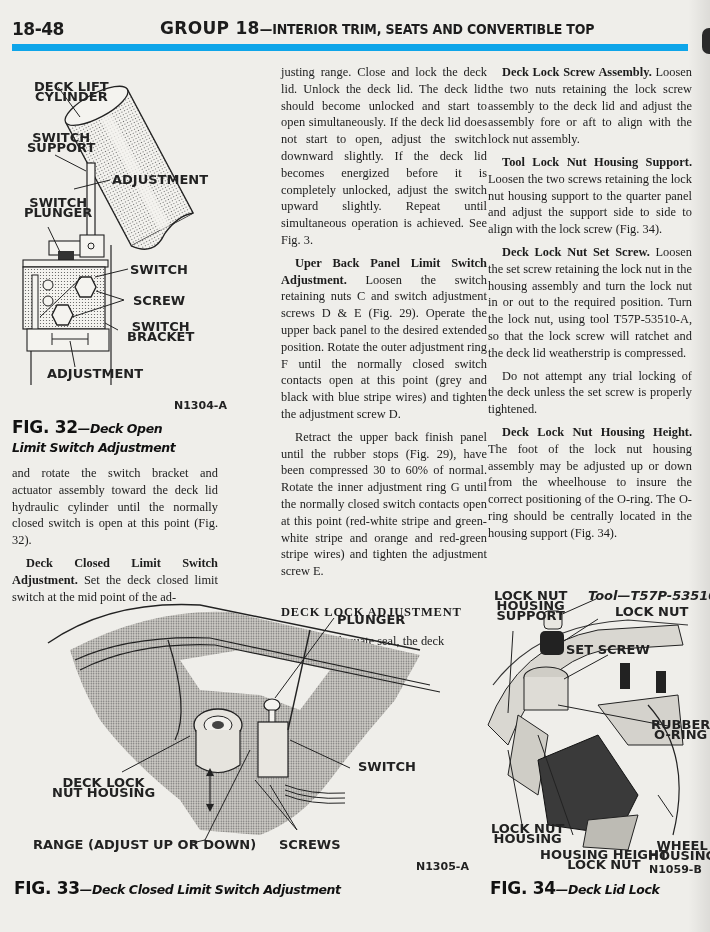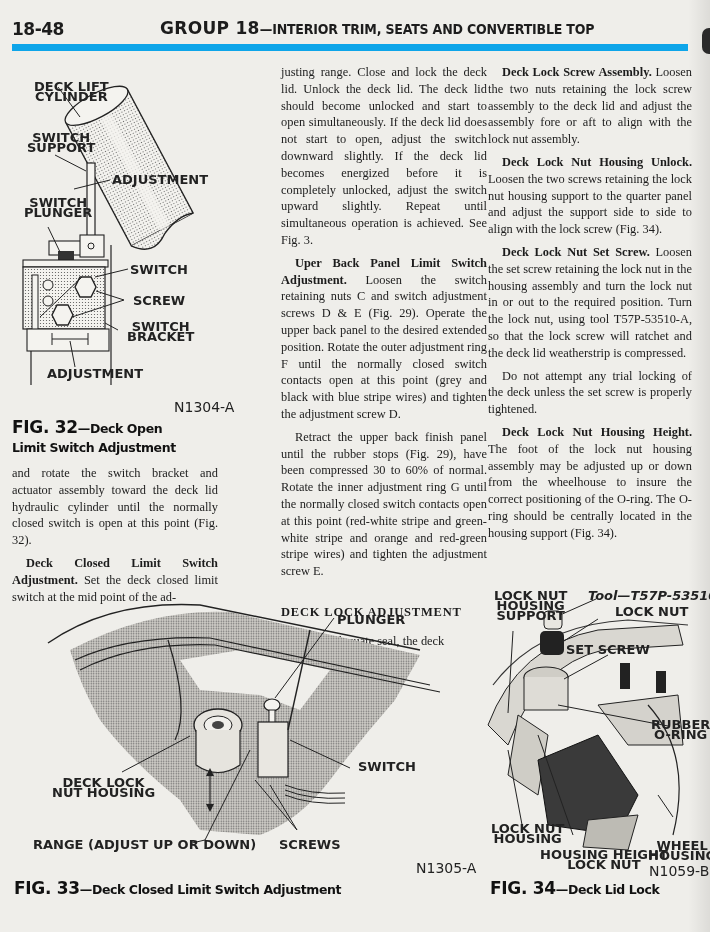--- a/index.html
+++ b/index.html
@@ -32,22 +32,22 @@
   .col-a { left:12px; top:465px; width:206px; }
   .col-b { left:250px; top:64px; width:206px;margin-left:31px; }
   .col-c { left:488px; top:64px; width:204px; }
 
   .section-head { font-weight:bold; font-size:12.5px; letter-spacing:0.8px; margin:24px 0 12px 0 !important; }
 
   .fig-caption {
     position:absolute; font-family:"DejaVu Sans", sans-serif; font-weight:bold; color:#111;
   }
   .fig-caption .num { font-size:17px; letter-spacing:-0.3px; }
-  .fig-caption .desc { font-size:12.5px; letter-spacing:-0.4px; }
-  .fig-code { position:absolute; font-family:"DejaVu Sans", sans-serif; font-weight:normal; font-size:14px; color:#222; }
+  .fig-caption .desc { font-size:12.5px; letter-spacing:-0.4px;font-style:italic; }
+  .fig-code { position:absolute; font-family:"DejaVu Sans", sans-serif; font-weight:bold; font-size:11px; color:#222; }
 
   .callout { position:absolute; font-family:"DejaVu Sans", sans-serif; font-size:13px; font-weight:bold; color:#222; line-height:10px; text-align:center; white-space:nowrap; }
   .callout.left { text-align:center; }
   .callout.italic { font-style:italic; }
 
   svg.fig { position:absolute; }
 </style>
 </head>
 <body>
 
@@ -149,21 +149,21 @@
 <div class="col col-b">
   <p>justing range. Close and lock the deck lid. Unlock the deck lid. The deck lid should become unlocked and start to open simultaneously. If the deck lid does not start to open, adjust the switch downward slightly. If the deck lid becomes energized before it is completely unlocked, adjust the switch upward slightly. Repeat until simultaneous operation is achieved. See Fig. 3.</p>
   <p class="ind"><b>Uper Back Panel Limit Switch Adjustment.</b><span> Loosen the switch retaining nuts C and switch adjustment screws D &amp; E (Fig. 29). Operate the upper back panel to the desired extended position. Rotate the outer adjustment ring F until the normally closed switch contacts open at this point (grey and black with blue stripe wires) and tighten the adjustment screw D.</span></p>
   <p class="ind">Retract the upper back finish panel until the rubber stops (Fig. 29), have been compressed 30 to 60% of normal. Rotate the inner adjustment ring G until the normally closed switch contacts open at this point (red-white stripe and green-white stripe and orange and red-green stripe wires) and tighten the adjustment screw E.</p>
   <p class="section-head">DECK LOCK ADJUSTMENT</p>
   <p class="ind">For an adequate seal, the deck</p>
 </div>
 
 <div class="col col-c">
   <p class="ind"><b>Deck Lock Screw Assembly.</b><span> Loosen the two nuts retaining the lock screw assembly to the deck lid and adjust the assembly fore or aft to align with the lock nut assembly.</span></p>
-  <p class="ind"><b>Deck Lock Nut Housing Unlock.</b><span> Loosen the two screws retaining the lock nut housing support to the quarter panel and adjust the support side to side to align with the lock screw (Fig. 34).</span></p>
+  <p class="ind"><b>Tool Lock Nut Housing Support.</b><span> Loosen the two screws retaining the lock nut housing support to the quarter panel and adjust the support side to side to align with the lock screw (Fig. 34).</span></p>
   <p class="ind"><b>Deck Lock Nut Set Screw.</b><span> Loosen the set screw retaining the lock nut in the housing assembly and turn the lock nut in or out to the required position. Turn the lock nut, using tool T57P-53510-A, so that the lock screw will ratchet and the deck lid weatherstrip is compressed.</span></p>
   <p class="ind">Do not attempt any trial locking of the deck unless the set screw is properly tightened.</p>
   <p class="ind"><b>Deck Lock Nut Housing Height.</b><span> The foot of the lock nut housing assembly may be adjusted up or down from the wheelhouse to insure the correct positioning of the O-ring. The O-ring should be centrally located in the housing support (Fig. 34).</span></p>
 </div>
 
 <svg class="fig" style="left:0;top:590px" width="478" height="290" viewBox="0 0 478 290">
   <defs>
     <pattern id="shade33" width="2.5" height="2.5" patternUnits="userSpaceOnUse">
       <rect width="2.5" height="2.5" fill="#d2d0ca"></rect>
         <circle cx="1.25" cy="1.25" r="0.75" fill="#6a6a6a"></circle>

